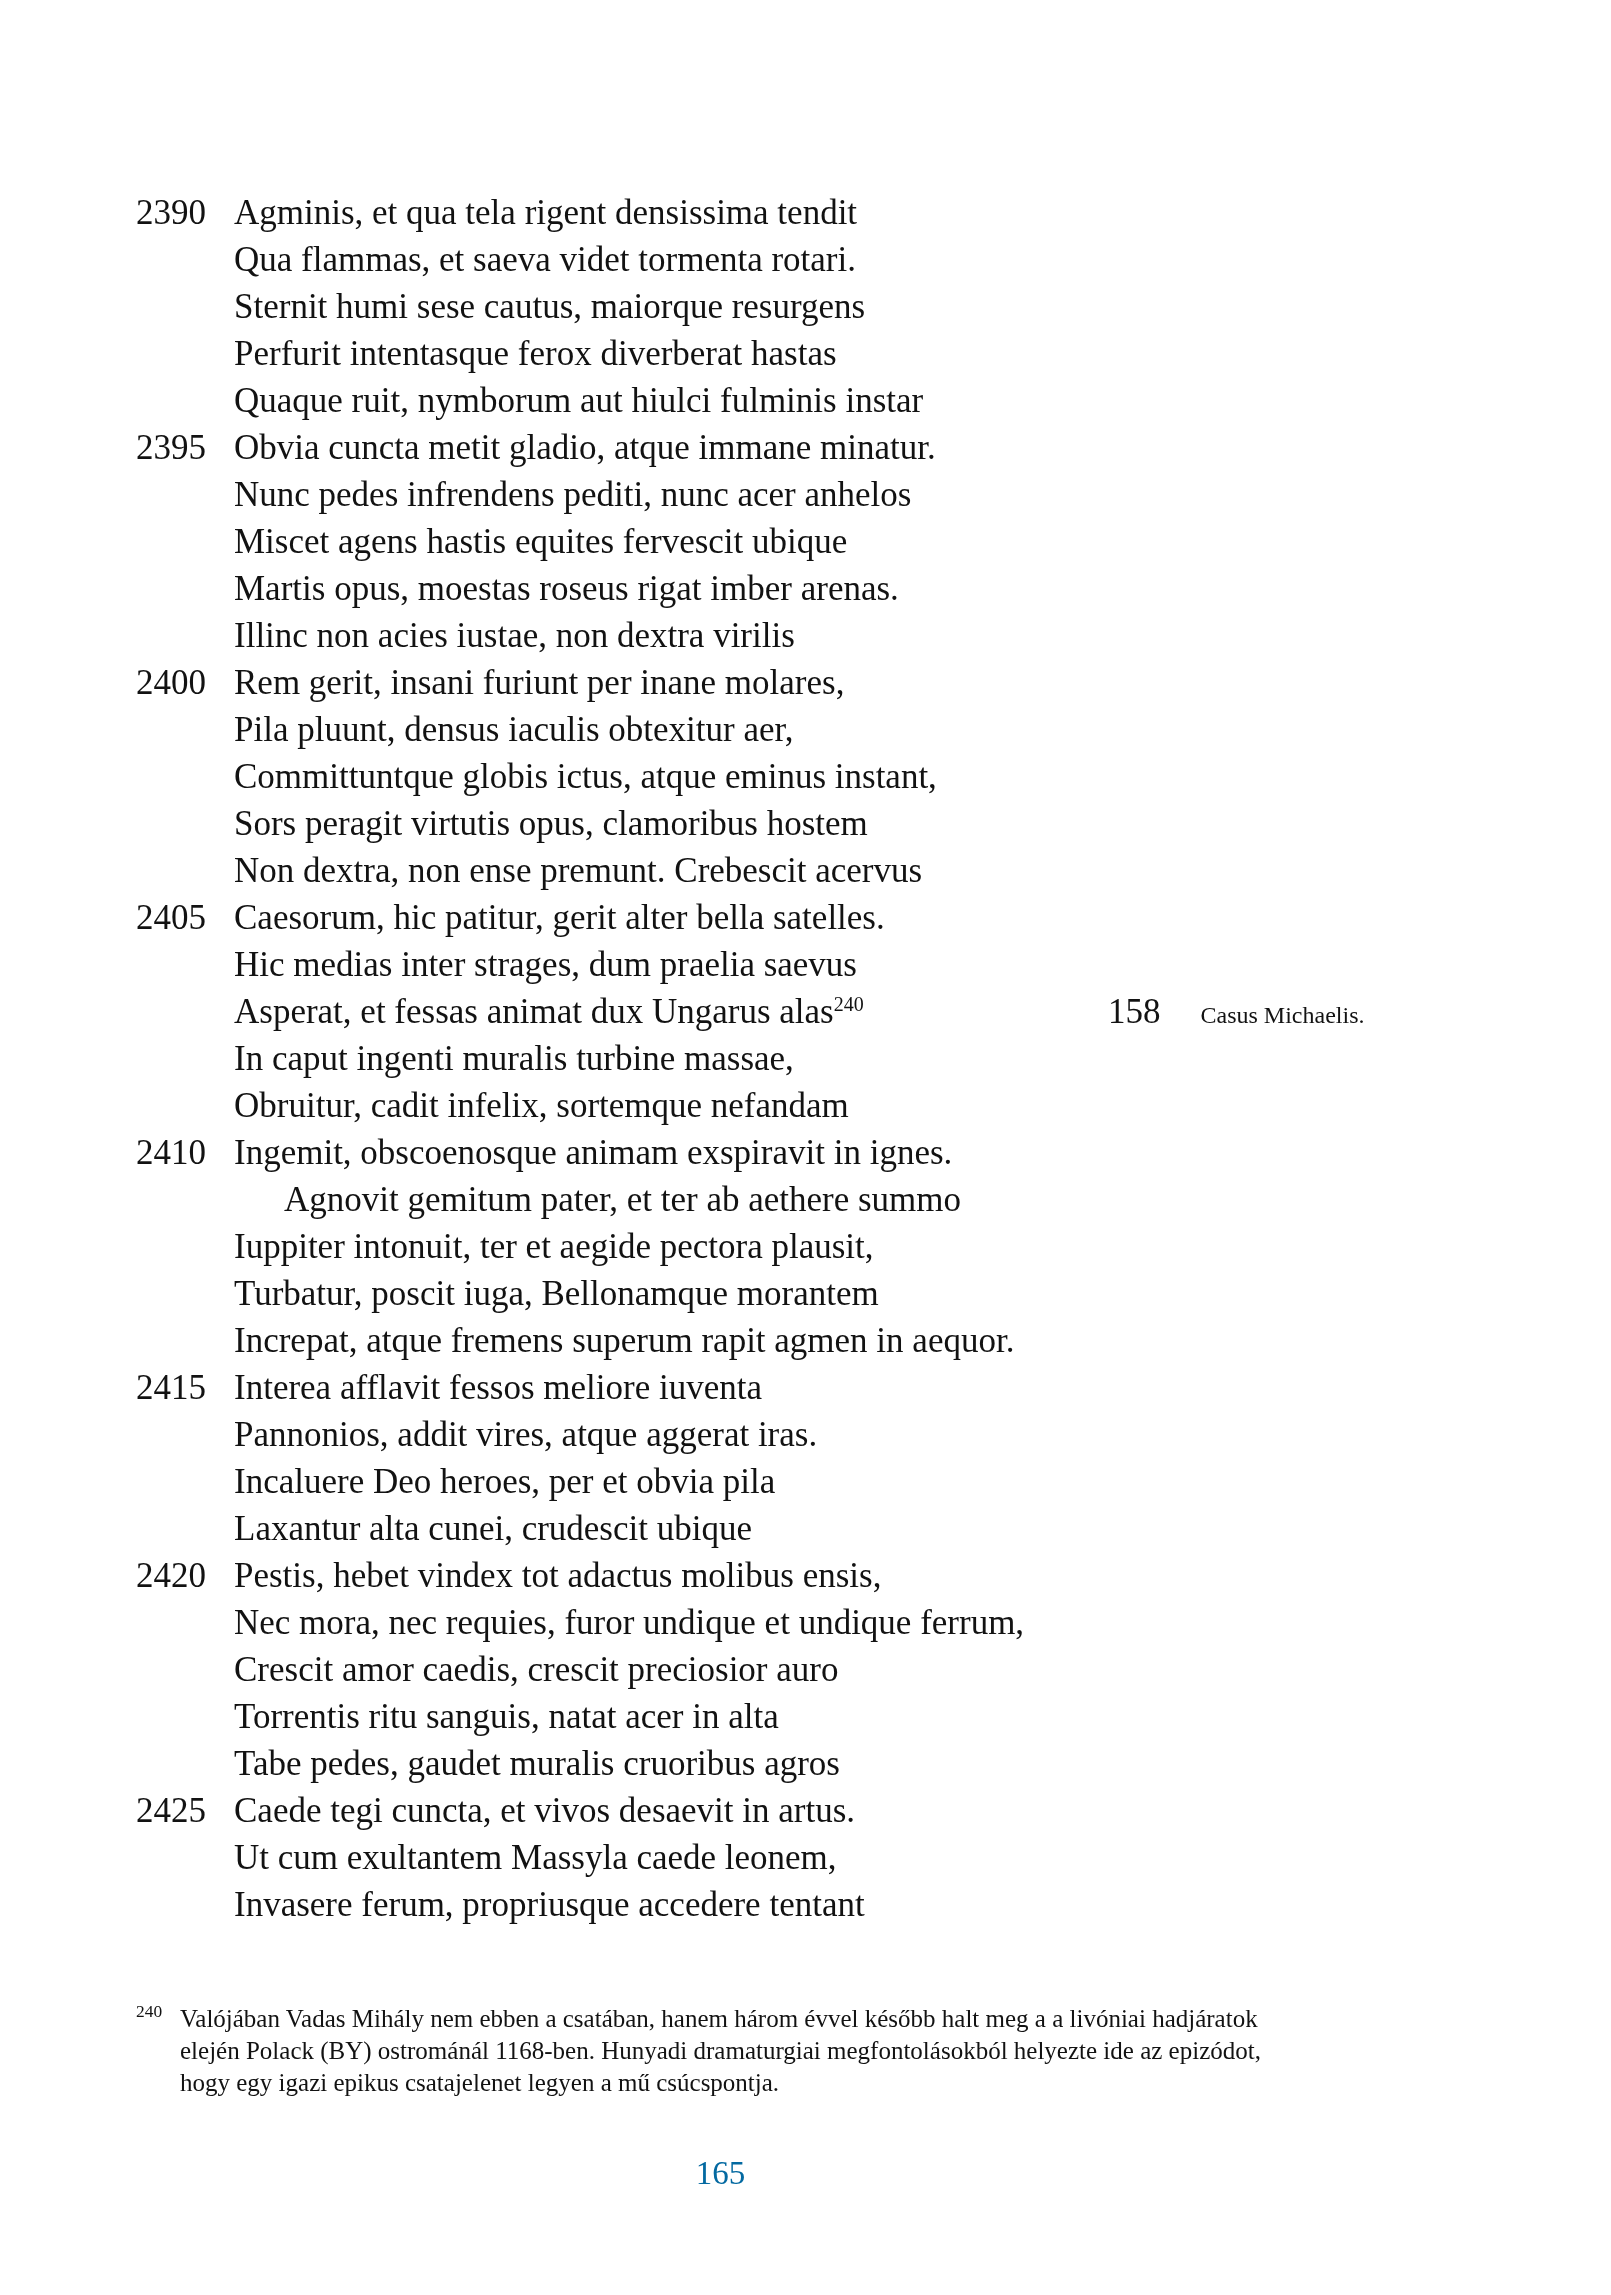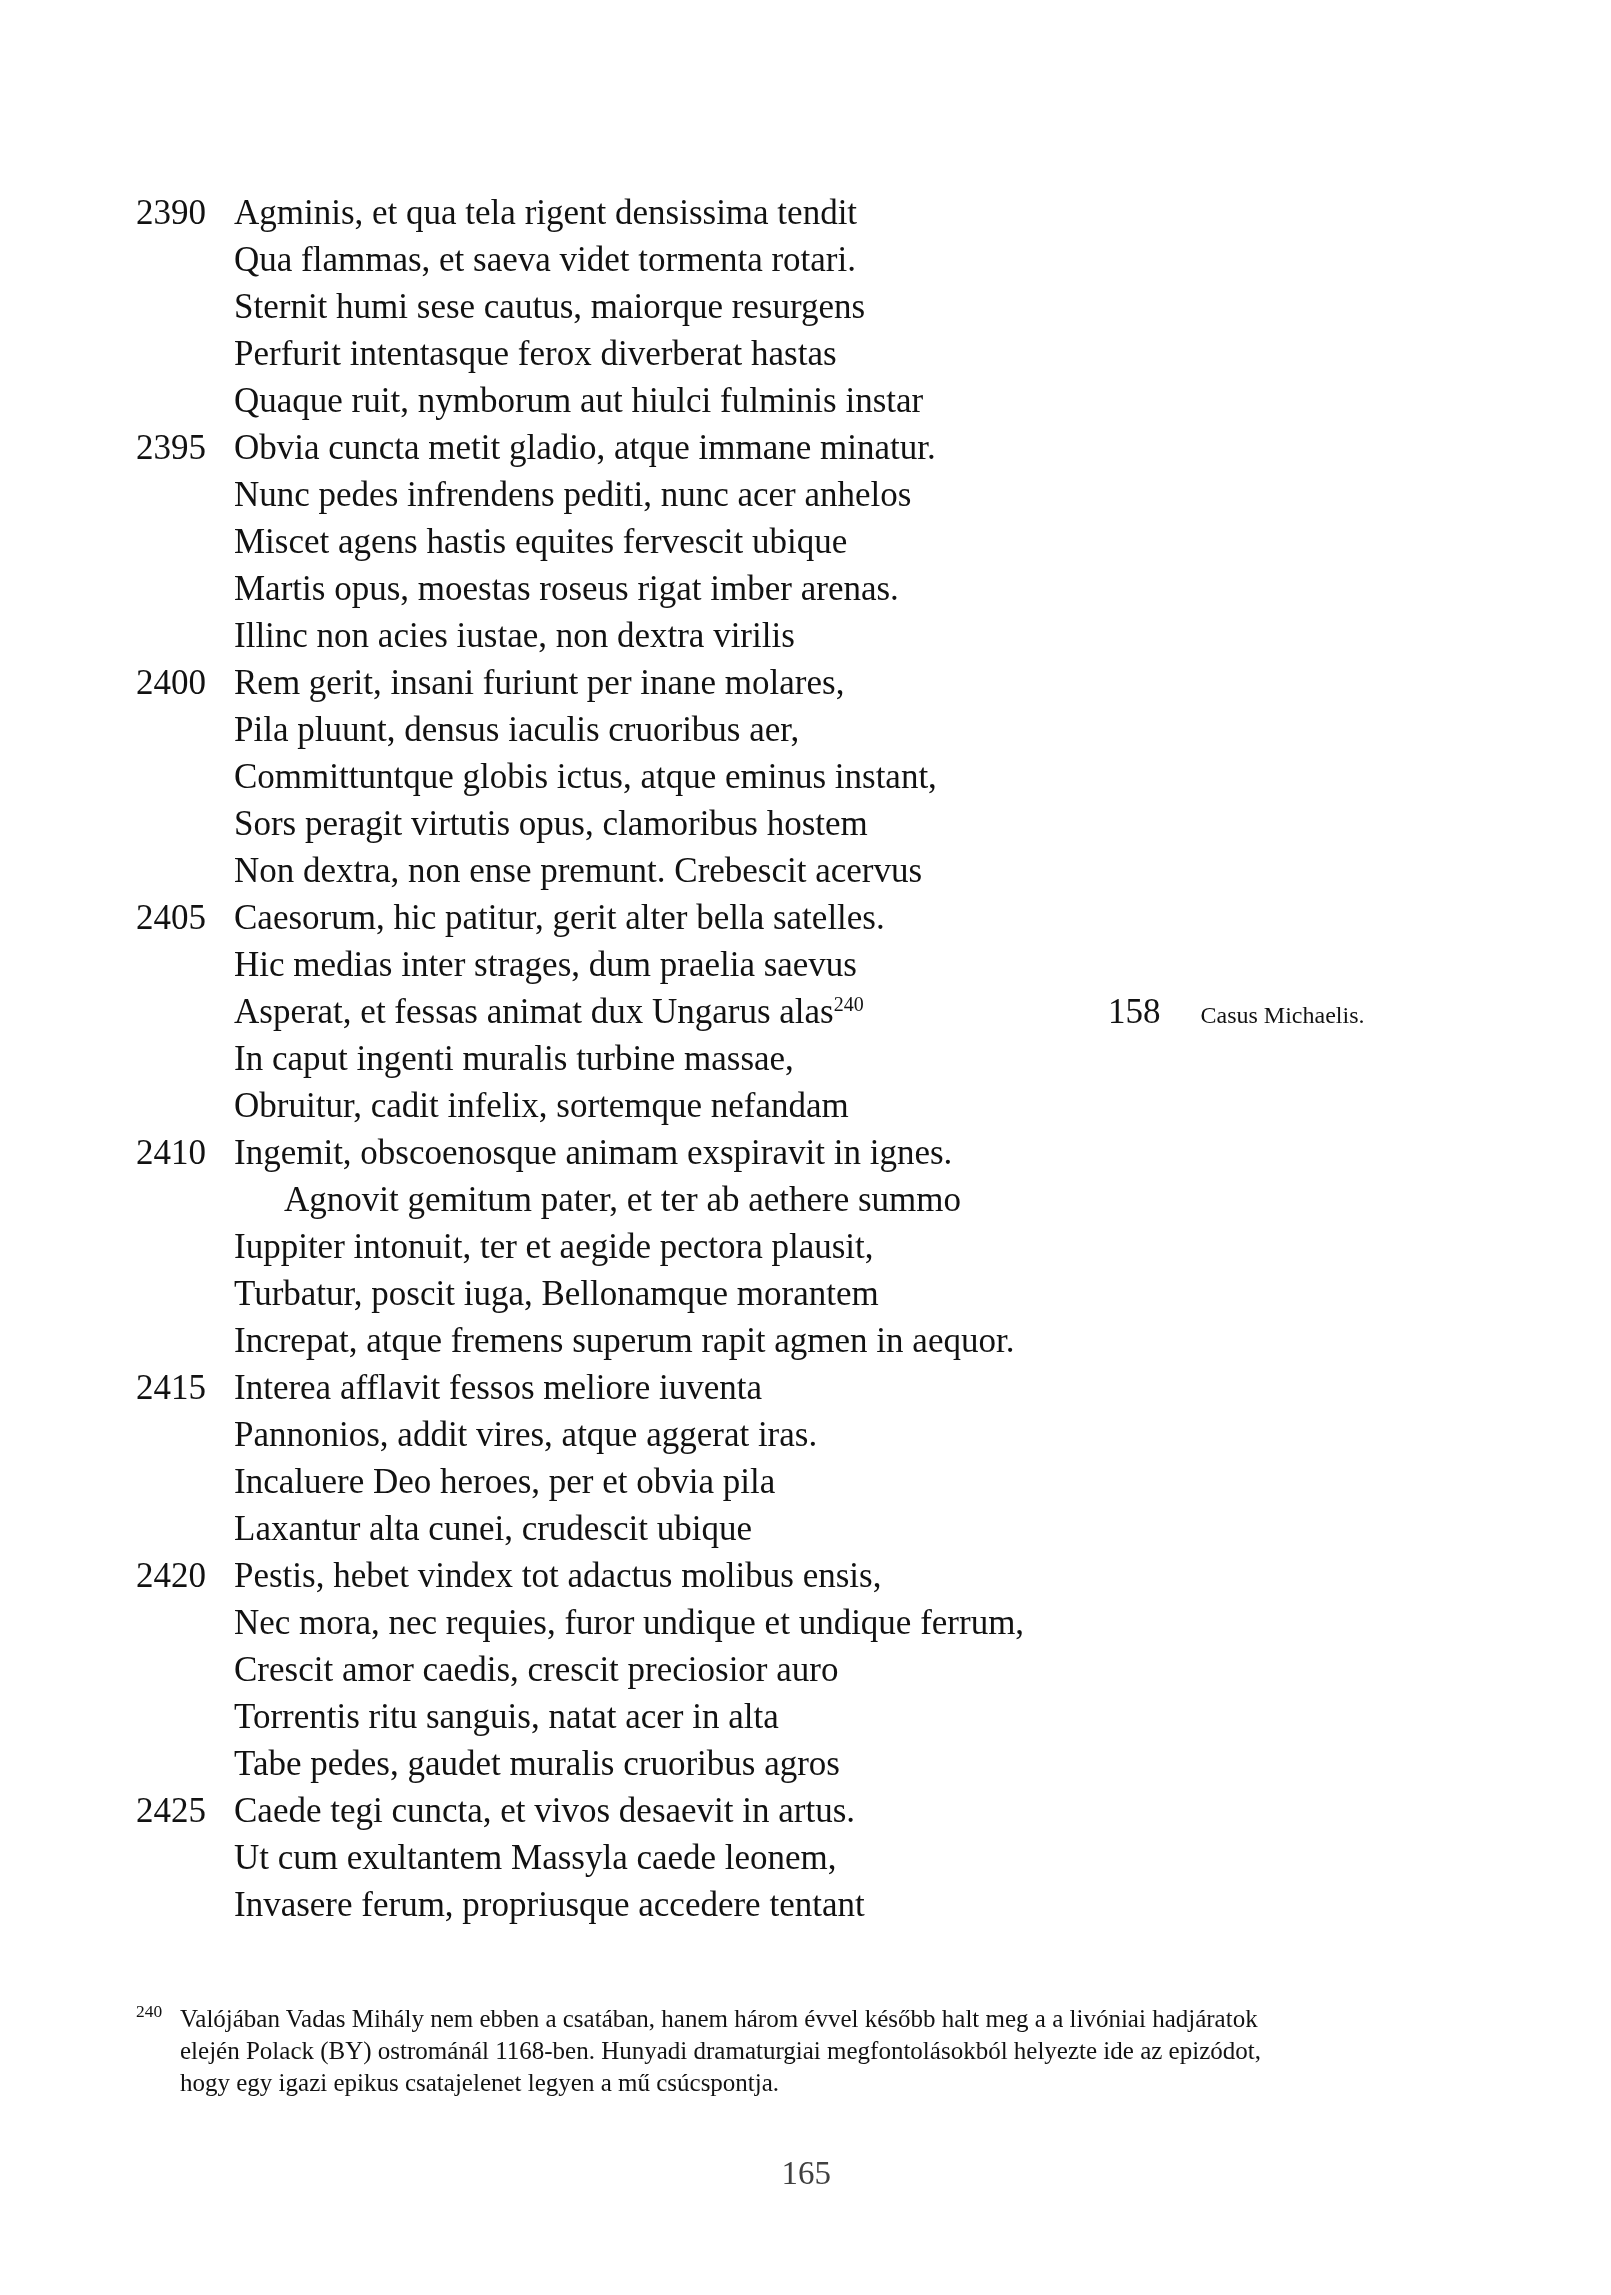--- a/index.html
+++ b/index.html
@@ -75,45 +75,45 @@
   .fn-marker {
     position: absolute;
     left: -44px;
     top: -1.7px;
     font-size: 17.4px;
     line-height: normal;
   }
   
   .page-number {
     position: absolute;
-    left: 690px;
+    left: 650px;
     top: 2155px;
     width: 141px;
-    text-align: right;
+    text-align: center;
     font-size: 33px;
-    color: #404040;
+    color: #0369a1;
   }
 </style>
 </head>
 <body>
 
 <div class="page">
   <div class="poem" id="poem">
       <div class="poem-line"><span class="line-num">2390</span><span class="line-text"><span>Agminis, et qua tela rigent densissima tendit</span></span></div>
       <div class="poem-line"><span class="line-num"></span><span class="line-text"><span>Qua flammas, et saeva videt tormenta rotari.</span></span></div>
       <div class="poem-line"><span class="line-num"></span><span class="line-text"><span>Sternit humi sese cautus, maiorque resurgens</span></span></div>
       <div class="poem-line"><span class="line-num"></span><span class="line-text"><span>Perfurit intentasque ferox diverberat hastas</span></span></div>
       <div class="poem-line"><span class="line-num"></span><span class="line-text"><span>Quaque ruit, nymborum aut hiulci fulminis instar</span></span></div>
       <div class="poem-line"><span class="line-num">2395</span><span class="line-text"><span>Obvia cuncta metit gladio, atque immane minatur.</span></span></div>
       <div class="poem-line"><span class="line-num"></span><span class="line-text"><span>Nunc pedes infrendens pediti, nunc acer anhelos</span></span></div>
       <div class="poem-line"><span class="line-num"></span><span class="line-text"><span>Miscet agens hastis equites fervescit ubique</span></span></div>
       <div class="poem-line"><span class="line-num"></span><span class="line-text"><span>Martis opus, moestas roseus rigat imber arenas.</span></span></div>
       <div class="poem-line"><span class="line-num"></span><span class="line-text"><span>Illinc non acies iustae, non dextra virilis</span></span></div>
       <div class="poem-line"><span class="line-num">2400</span><span class="line-text"><span>Rem gerit, insani furiunt per inane molares,</span></span></div>
-      <div class="poem-line"><span class="line-num"></span><span class="line-text"><span>Pila pluunt, densus iaculis cruoribus aer,</span></span></div>
+      <div class="poem-line"><span class="line-num"></span><span class="line-text"><span>Pila pluunt, densus iaculis obtexitur aer,</span></span></div>
       <div class="poem-line"><span class="line-num"></span><span class="line-text"><span>Committuntque globis ictus, atque eminus instant,</span></span></div>
       <div class="poem-line"><span class="line-num"></span><span class="line-text"><span>Sors peragit virtutis opus, clamoribus hostem</span></span></div>
       <div class="poem-line"><span class="line-num"></span><span class="line-text"><span>Non dextra, non ense premunt. Crebescit acervus</span></span></div>
       <div class="poem-line"><span class="line-num">2405</span><span class="line-text"><span>Caesorum, hic patitur, gerit alter bella satelles.</span></span></div>
       <div class="poem-line"><span class="line-num"></span><span class="line-text"><span>Hic medias inter strages, dum praelia saevus</span></span></div>
       <div class="poem-line"><span class="line-num"></span><span class="line-text"><span>Asperat, et fessas animat dux Ungarus alas</span><sup class="sup">240</sup></span><span class="margin-note"><span class="note-num">158</span><span class="note-text">Casus Michaelis.</span></span></div>
       <div class="poem-line"><span class="line-num"></span><span class="line-text"><span>In caput ingenti muralis turbine massae,</span></span></div>
       <div class="poem-line"><span class="line-num"></span><span class="line-text"><span>Obruitur, cadit infelix, sortemque nefandam</span></span></div>
       <div class="poem-line"><span class="line-num">2410</span><span class="line-text"><span>Ingemit, obscoenosque animam exspiravit in ignes.</span></span></div>
       <div class="poem-line indented"><span class="line-num"></span><span class="line-text"><span>Agnovit gemitum pater, et ter ab aethere summo</span></span></div>

